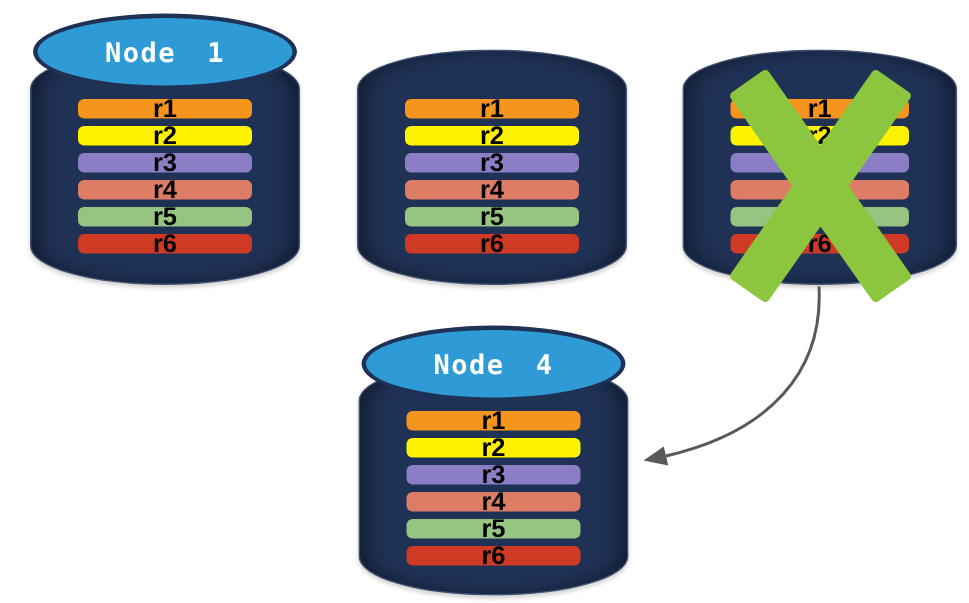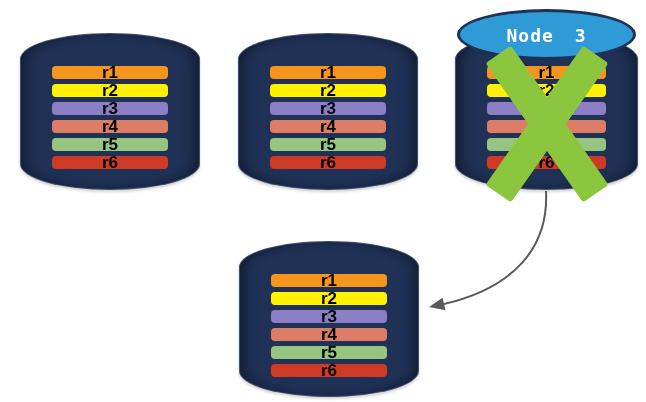--- a/index.html
+++ b/index.html
@@ -100,20 +100,23 @@
   .arrow-path { stroke: var(--arrow, #595959); stroke-width: 2; fill: none; }
   .arrow-head { fill: var(--arrow, #595959); }
 </style>
 </head>
 <body>
 
 <div class="canvas">
 
   <div class="cylinder n1">
     <div class="cyl-body"></div>
+    <div class="cyl-top">
+      <span class="cyl-title">Node 1</span>
+    </div>
     <div class="rows">
         <div class="row" style="background: rgb(246, 149, 29);">r1</div>
         <div class="row" style="background: rgb(254, 242, 0);">r2</div>
         <div class="row" style="background: rgb(139, 126, 196);">r3</div>
         <div class="row" style="background: rgb(222, 125, 102);">r4</div>
         <div class="row" style="background: rgb(149, 197, 129);">r5</div>
         <div class="row" style="background: rgb(206, 58, 36);">r6</div>
       </div>
 
   </div>
@@ -126,39 +129,39 @@
         <div class="row" style="background: rgb(139, 126, 196);">r3</div>
         <div class="row" style="background: rgb(222, 125, 102);">r4</div>
         <div class="row" style="background: rgb(149, 197, 129);">r5</div>
         <div class="row" style="background: rgb(206, 58, 36);">r6</div>
       </div>
 
   </div>
 
   <div class="cylinder n3">
     <div class="cyl-body"></div>
-    <div class="cyl-top">
-      <span class="cyl-title">Node 3</span>
-    </div>
     <div class="rows">
         <div class="row" style="background: rgb(246, 149, 29);">r1</div>
         <div class="row" style="background: rgb(254, 242, 0);">r2</div>
         <div class="row" style="background: rgb(139, 126, 196);">r3</div>
         <div class="row" style="background: rgb(222, 125, 102);">r4</div>
         <div class="row" style="background: rgb(149, 197, 129);">r5</div>
         <div class="row" style="background: rgb(206, 58, 36);">r6</div>
       </div>
     <div class="x-mark" style="display: block;">
       <div class="x-bar a"></div>
       <div class="x-bar b"></div>
     </div>
   </div>
 
   <div class="cylinder n4">
     <div class="cyl-body"></div>
+    <div class="cyl-top">
+      <span class="cyl-title">Node 4</span>
+    </div>
     <div class="rows">
         <div class="row" style="background: rgb(246, 149, 29);">r1</div>
         <div class="row" style="background: rgb(254, 242, 0);">r2</div>
         <div class="row" style="background: rgb(139, 126, 196);">r3</div>
         <div class="row" style="background: rgb(222, 125, 102);">r4</div>
         <div class="row" style="background: rgb(149, 197, 129);">r5</div>
         <div class="row" style="background: rgb(206, 58, 36);">r6</div>
       </div>
 
   </div>

